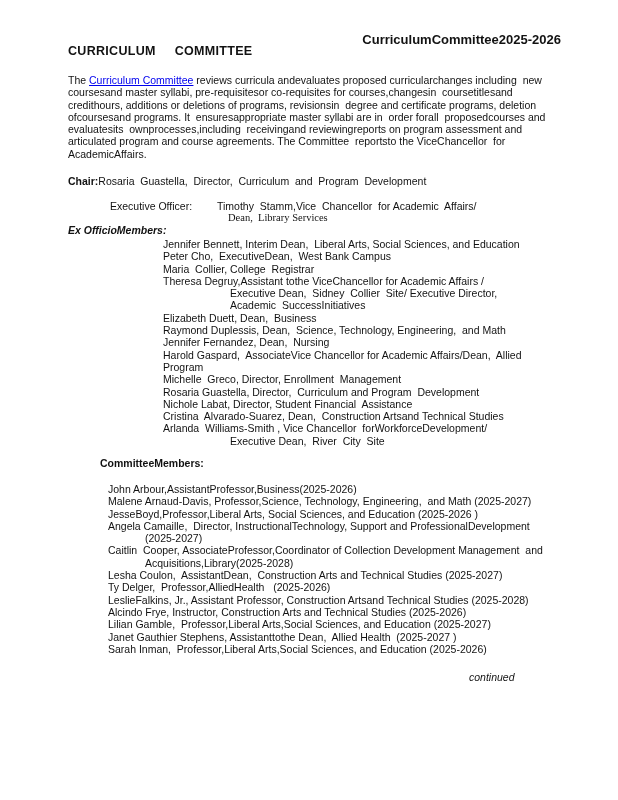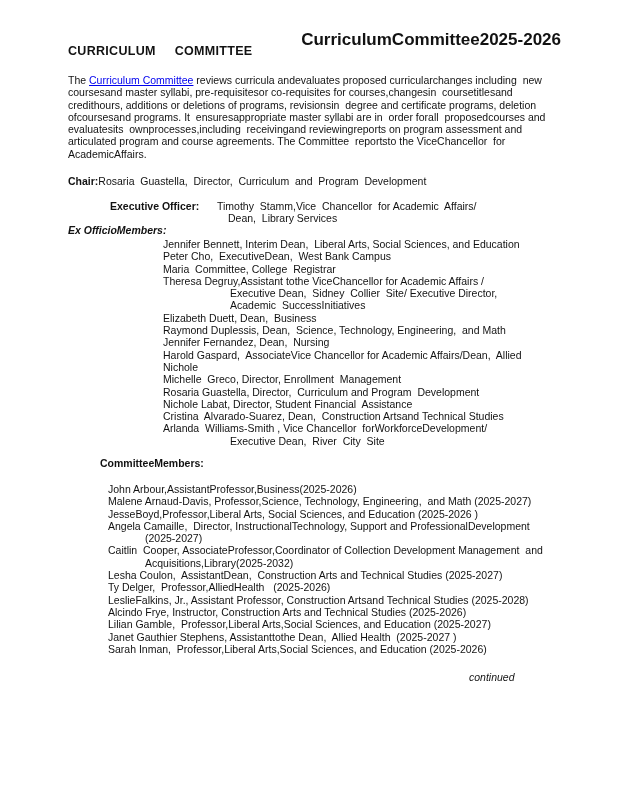--- a/index.html
+++ b/index.html
@@ -14,21 +14,21 @@
     line-height: 12.3px;
     color: #121212;
     overflow: hidden;
   }
   .bold { font-weight: bold; }
   .header-right {
     position: absolute;
     top: 34px;
     right: 57px;
     font-weight: bold;
-    font-size: 17px;
+    font-size: 13px;
   }
   .doc-title {
     position: absolute;
     top: 45px;
     left: 68px;
     font-weight: bold;
     font-size: 12.5px;
     letter-spacing: 0.3px;
     white-space: pre;
   }
@@ -50,26 +50,27 @@
     top: 175px;
     left: 68px;
     white-space: pre;
   }
   .exec-row {
     position: absolute;
     top: 200px;
     left: 68px;
     white-space: pre;
   }
-  .exec-label { display: inline-block; width: 107px; font-weight: bold; padding-left: 42px; }
+  .exec-label { display: inline-block; width: 107px; font-weight: normal; padding-left: 42px; }
   .exec-line2 {
     position: absolute;
     top: 212px;
     left: 228px;
     white-space: pre;
+    font-family: Liberation Serif, serif;
   }
   .exo-heading {
     position: absolute;
     top: 224px;
     left: 68px;
     font-weight: bold;
     font-style: italic;
   }
   .exo-list {
     position: absolute;
@@ -112,47 +113,47 @@
   <div class="chair-line"><span class="bold">Chair:</span><span>Rosaria  Guastella,  Director,  Curriculum  and  Program  Development</span></div>
 
   <div class="exec-row"><span class="exec-label">Executive Officer:</span><span>Timothy  Stamm,Vice  Chancellor  for Academic  Affairs/</span></div>
   <div class="exec-line2">Dean,  Library Services</div>
 
   <div class="exo-heading">Ex OfficioMembers:</div>
 
   <div class="exo-list">
     <div class="line">Jennifer Bennett, Interim Dean,  Liberal Arts, Social Sciences, and Education</div>
     <div class="line">Peter Cho,  ExecutiveDean,  West Bank Campus</div>
-    <div class="line">Maria  Committee, College  Registrar</div>
+    <div class="line">Maria  Collier, College  Registrar</div>
     <div class="line">Theresa Degruy,Assistant tothe ViceChancellor for Academic Affairs /</div>
     <div class="line cont">Executive Dean,  Sidney  Collier  Site/ Executive Director,</div>
     <div class="line cont">Academic  SuccessInitiatives</div>
     <div class="line">Elizabeth Duett, Dean,  Business</div>
     <div class="line">Raymond Duplessis, Dean,  Science, Technology, Engineering,  and Math</div>
     <div class="line">Jennifer Fernandez, Dean,  Nursing</div>
     <div class="line">Harold Gaspard,  AssociateVice Chancellor for Academic Affairs/Dean,  Allied</div>
-    <div class="line">Nichole</div>
+    <div class="line">Program</div>
     <div class="line">Michelle  Greco, Director, Enrollment  Management</div>
     <div class="line">Rosaria Guastella, Director,  Curriculum and Program  Development</div>
     <div class="line">Nichole Labat, Director, Student Financial  Assistance</div>
     <div class="line">Cristina  Alvarado-Suarez, Dean,  Construction Artsand Technical Studies</div>
     <div class="line">Arlanda  Williams-Smith , Vice Chancellor  forWorkforceDevelopment/</div>
     <div class="line cont">Executive Dean,  River  City  Site</div>
   </div>
 
   <div class="cm-heading">CommitteeMembers:</div>
 
   <div class="cm-list">
     <div class="line">John Arbour,AssistantProfessor,Business(2025-2026)</div>
     <div class="line">Malene Arnaud-Davis, Professor,Science, Technology, Engineering,  and Math (2025-2027)</div>
     <div class="line">JesseBoyd,Professor,Liberal Arts, Social Sciences, and Education (2025-2026 )</div>
     <div class="line">Angela Camaille,  Director, InstructionalTechnology, Support and ProfessionalDevelopment</div>
     <div class="line cont">(2025-2027)</div>
     <div class="line">Caitlin  Cooper, AssociateProfessor,Coordinator of Collection Development Management  and</div>
-    <div class="line cont">Acquisitions,Library(2025-2032)</div>
+    <div class="line cont">Acquisitions,Library(2025-2028)</div>
     <div class="line">Lesha Coulon,  AssistantDean,  Construction Arts and Technical Studies (2025-2027)</div>
     <div class="line">Ty Delger,  Professor,AlliedHealth   (2025-2026)</div>
     <div class="line">LeslieFalkins, Jr., Assistant Professor, Construction Artsand Technical Studies (2025-2028)</div>
     <div class="line">Alcindo Frye, Instructor, Construction Arts and Technical Studies (2025-2026)</div>
     <div class="line">Lilian Gamble,  Professor,Liberal Arts,Social Sciences, and Education (2025-2027)</div>
     <div class="line">Janet Gauthier Stephens, Assistanttothe Dean,  Allied Health  (2025-2027 )</div>
     <div class="line">Sarah Inman,  Professor,Liberal Arts,Social Sciences, and Education (2025-2026)</div>
   </div>
 
   <div class="continued">continued</div>

